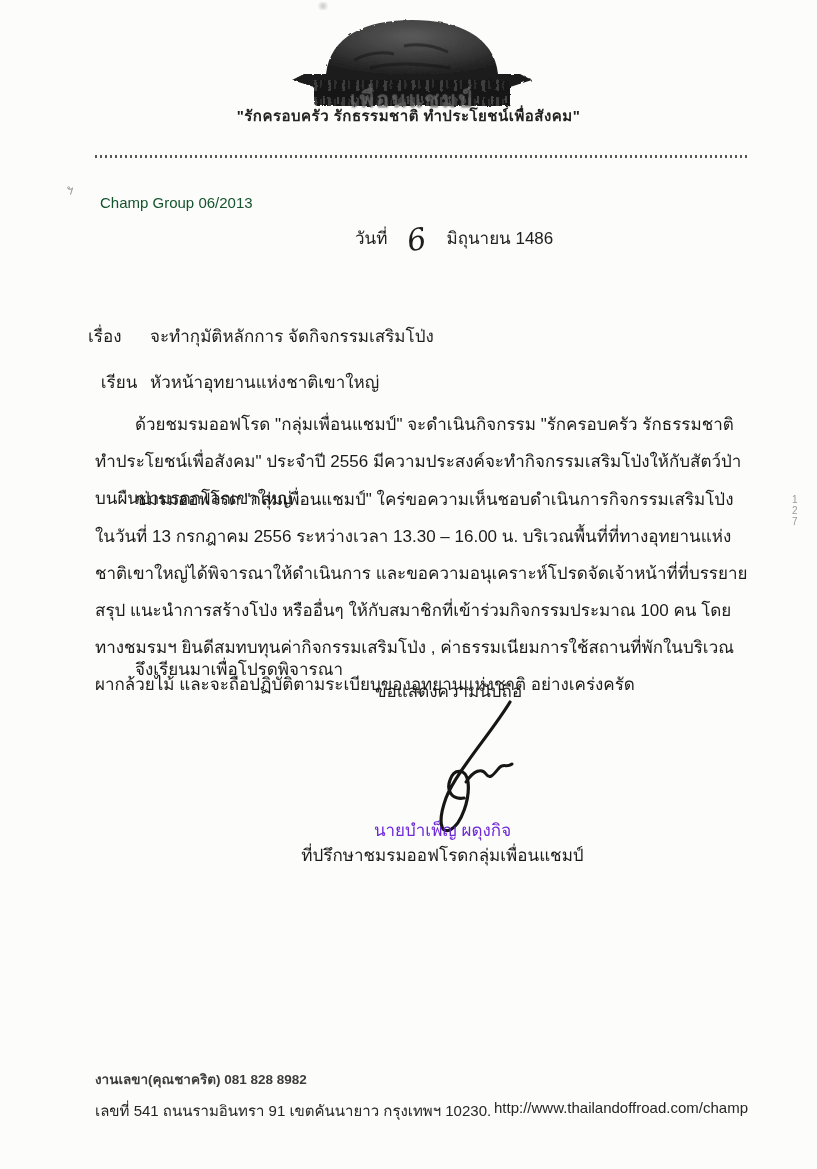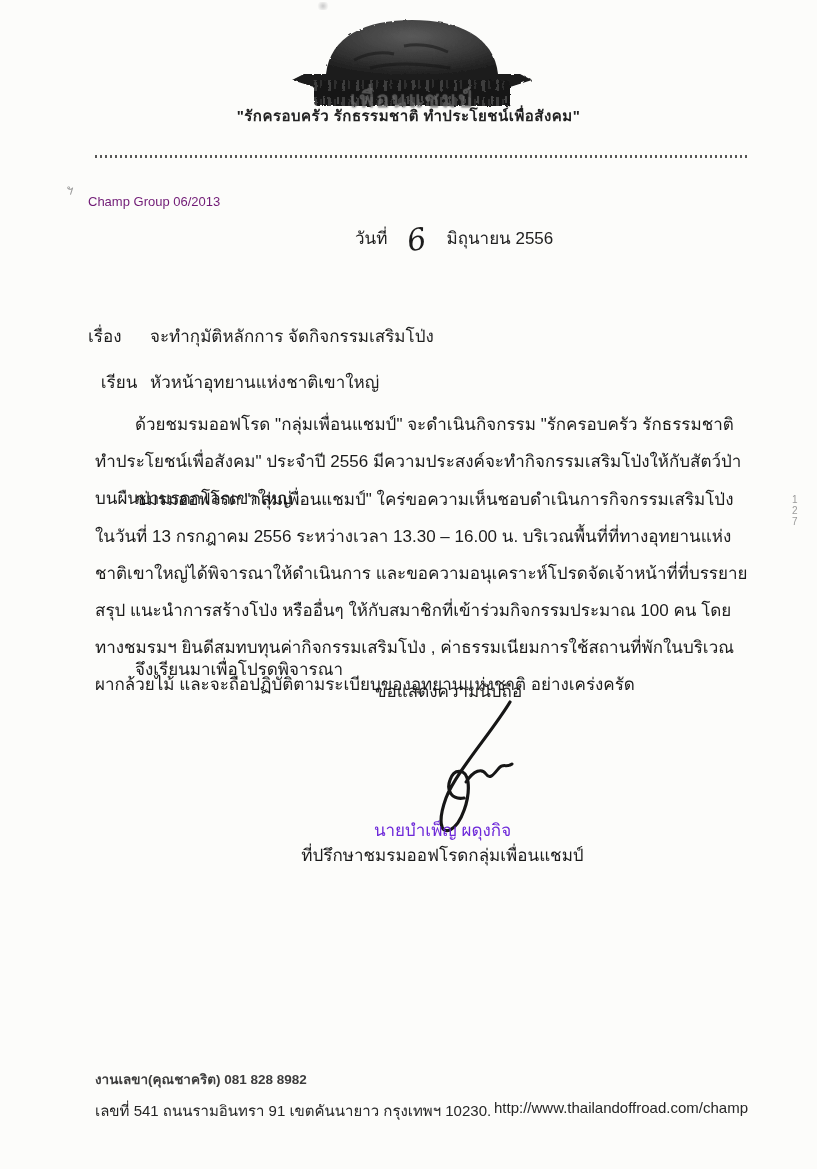--- a/index.html
+++ b/index.html
@@ -26,21 +26,21 @@
     font-size:15px;font-weight:bold;color:#222;
     letter-spacing:.5px;
   }
   
   .dotline{
     position:absolute;left:95px;top:155px;width:653px;height:3px;
     background:repeating-linear-gradient(90deg,#3a3a3a 0 2px,transparent 2px 5px);
     opacity:.85;
   }
   
-  .refnum{position:absolute;left:88px;top:194px;font-size:13px;color:#701a75;}
+  .refnum{position:absolute;left:100px;top:194px;font-size:15px;color:#14532d;}
   .dateline{
     position:absolute;left:355px;top:224px;display:flex;align-items:flex-end;gap:14px;
     font-size:17px;color:#202020;
   }
   .date-day{
     font-family:"DejaVu Serif",serif;font-style:italic;font-size:30px;line-height:26px;
     transform:rotate(-10deg);color:#1c1c1c;margin:0 6px -2px 6px;
   }
   
   .kvrow{position:absolute;left:88px;font-size:17px;color:#1d1d1d;display:flex;}
@@ -121,21 +121,21 @@
 
   <div class="slogan">"รักครอบครัว รักธรรมชาติ ทำประโยชน์เพื่อสังคม"</div>
 
   <div class="dotline"></div>
 
   <div class="refnum">Champ Group 06/2013</div>
 
   <div class="dateline">
     <span>วันที่</span>
     <span class="date-day">6</span>
-    <span>มิถุนายน 2556</span>
+    <span>มิถุนายน 1486</span>
   </div>
 
   <div class="kvrow row-subject">
     <span class="k">เรื่อง</span>
     <span>จะทำกุมัติหลักการ จัดกิจกรรมเสริมโป่ง</span>
   </div>
 
   <div class="kvrow row-to">
     <span class="k">เรียน</span>
     <span>หัวหน้าอุทยานแห่งชาติเขาใหญ่</span>

